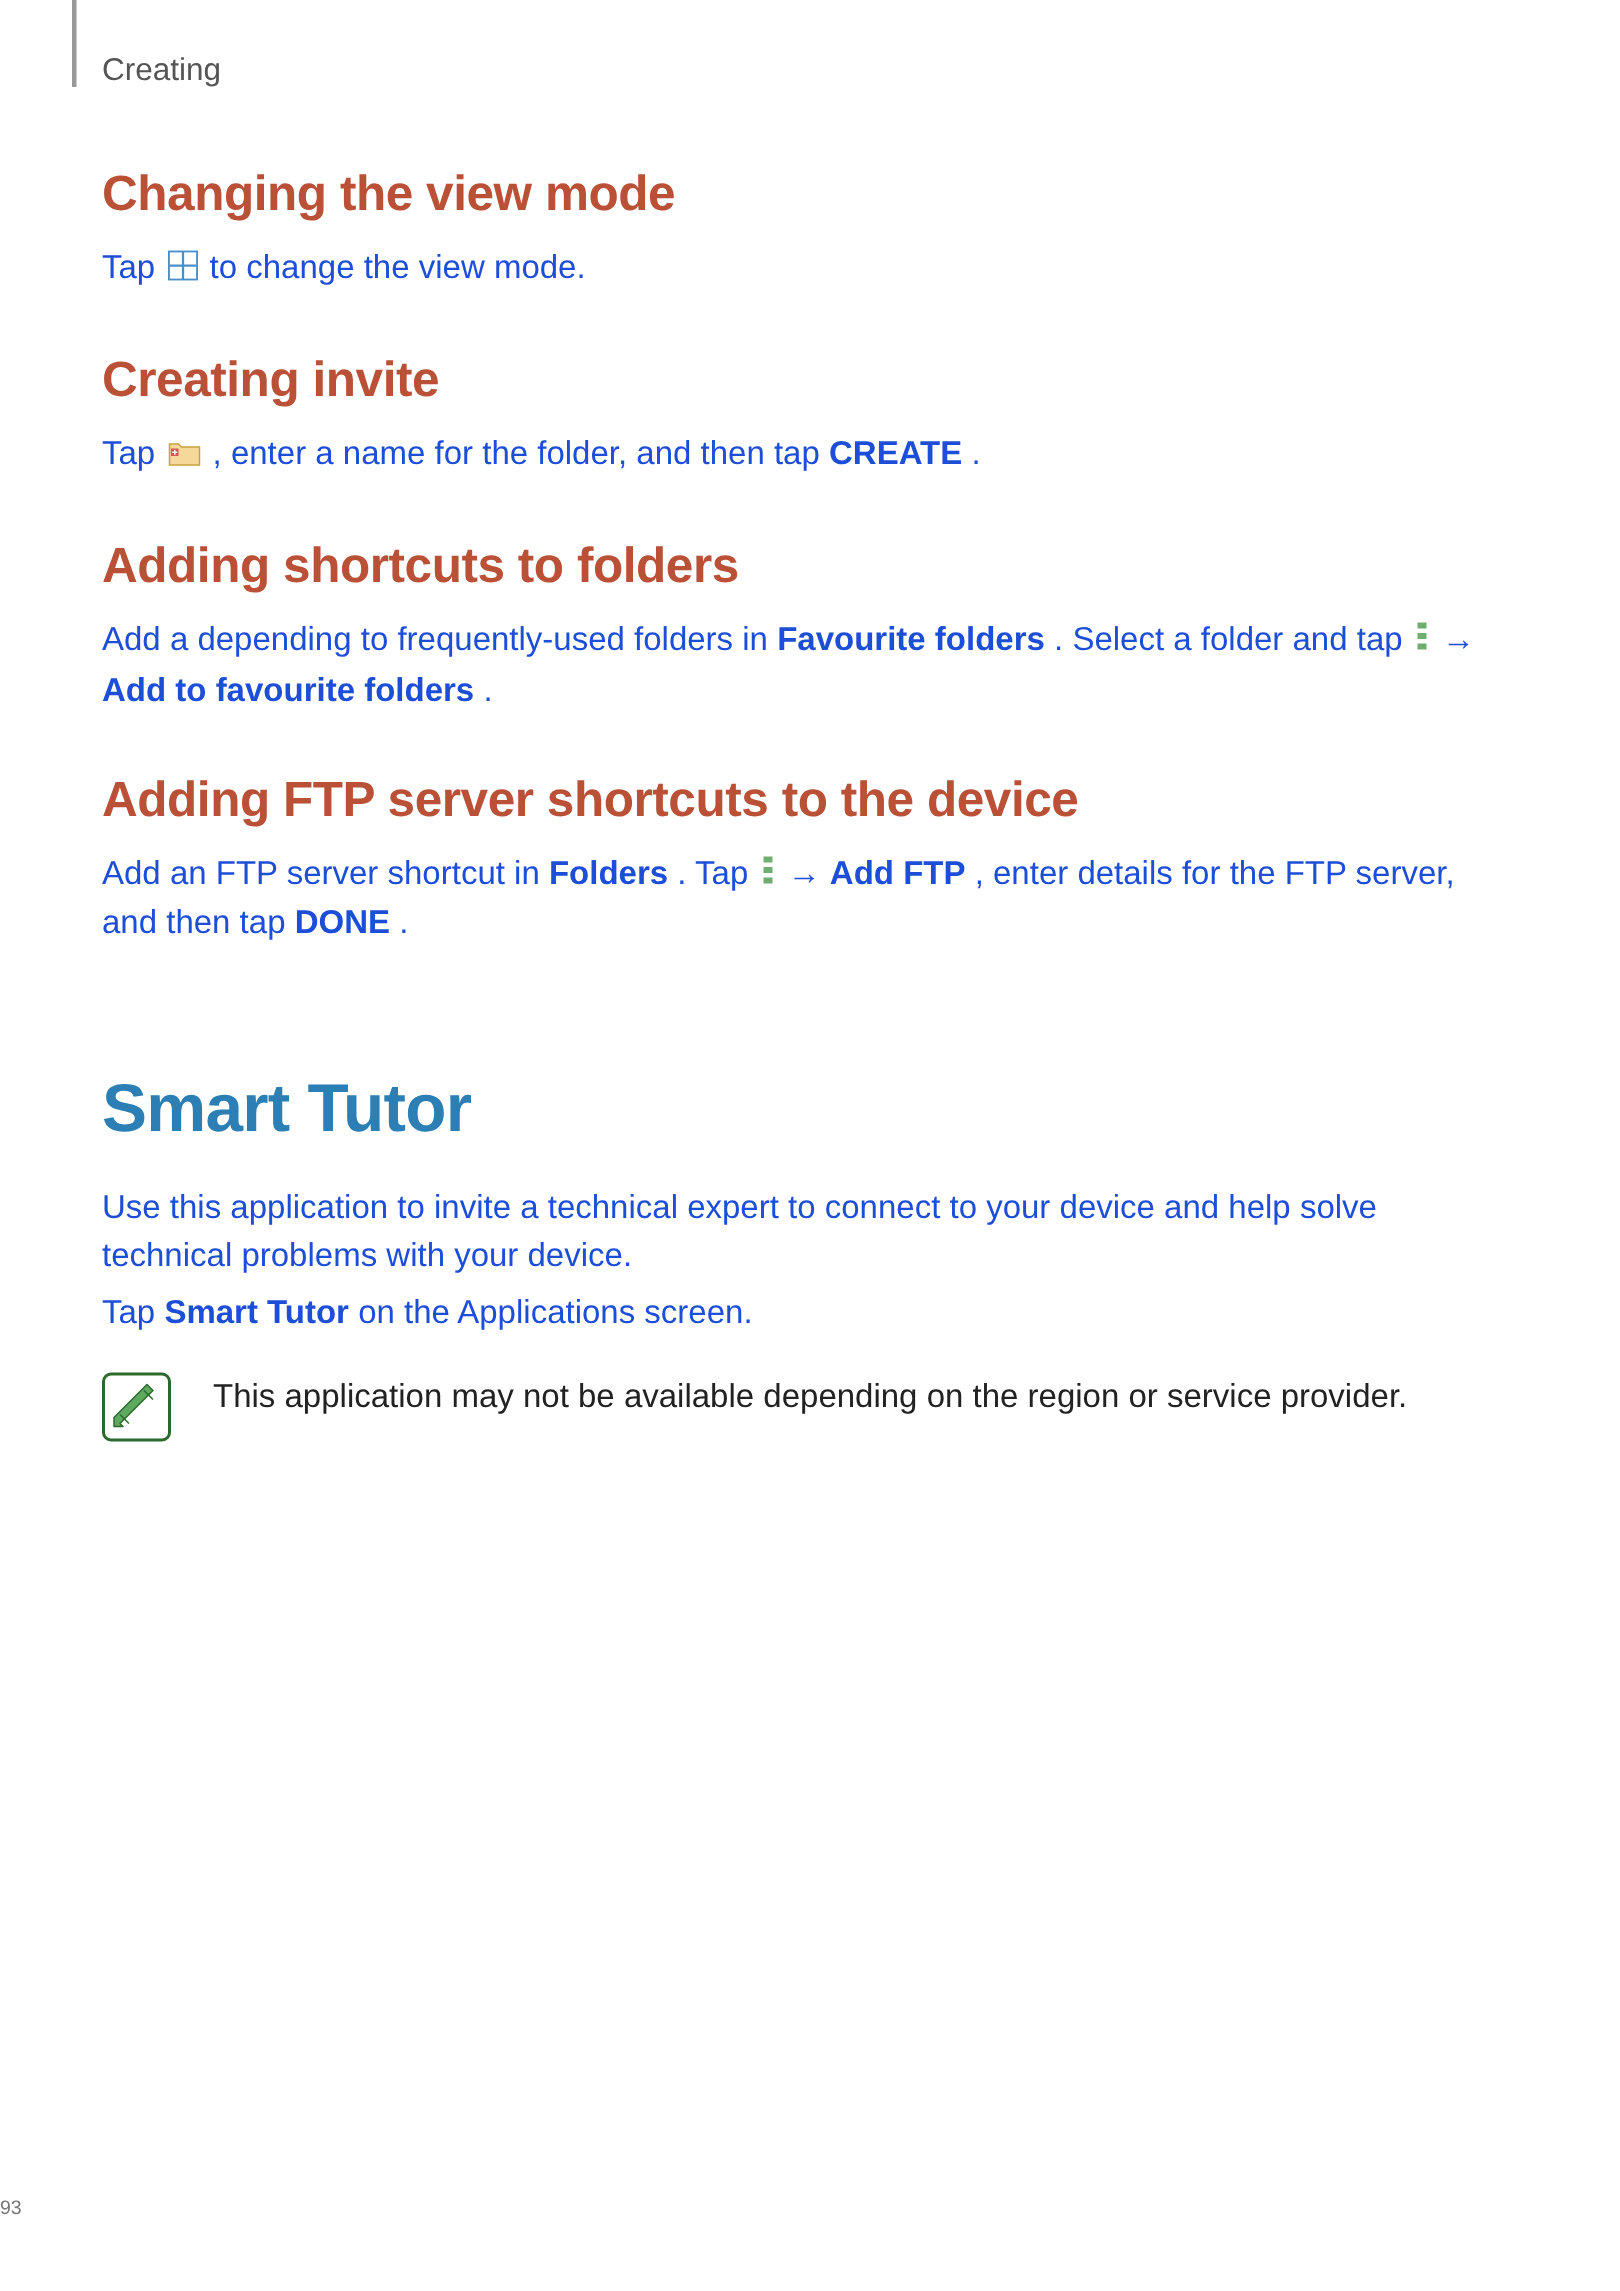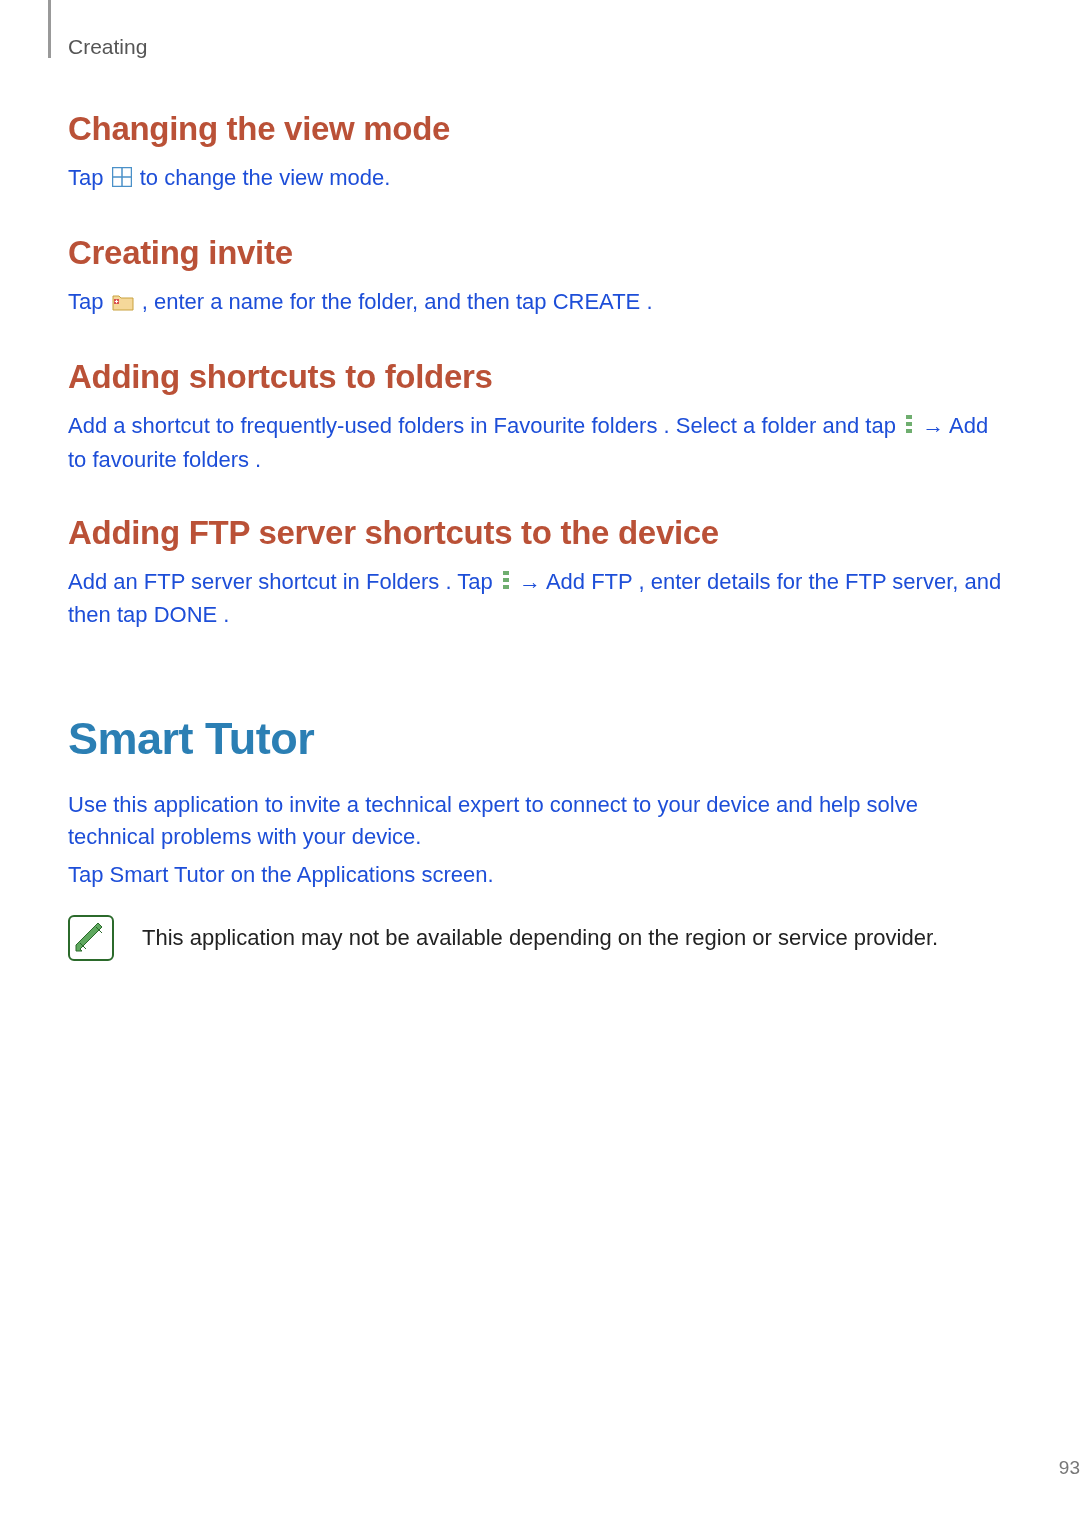--- a/index.html
+++ b/index.html
@@ -48,39 +48,39 @@
       margin-top: 82px;
       margin-bottom: 24px;
       letter-spacing: -0.5px;
     }
     p {
       font-size: 22px;
       line-height: 1.45;
       color: #1d4ed8;
       margin-bottom: 6px;
     }
-    .bold { font-weight: 400; }
+    .bold { font-weight: 700; }
     .arrow { font-size: 22px; }
     .inline-icon {
       display: inline-block;
       vertical-align: -2px;
       margin: 0 2px;
     }
     .grid-icon-svg {
       width: 20px; height: 20px;
     }
     .folder-icon-svg {
       width: 22px; height: 18px;
     }
     .dots-icon-svg {
       width: 10px; height: 22px;
     }
     .note-row {
       display: flex;
-      align-items: center;
+      align-items: flex-start;
       gap: 28px;
       margin-top: 24px;
     }
     .note-icon-box {
       width: 46px;
       height: 46px;
       border: 2px solid #2b6a2b;
       border-radius: 6px;
       display: flex;
       align-items: center;
@@ -89,22 +89,22 @@
     }
     .note-text {
       font-size: 22px;
       line-height: 1.45;
     }
     .page-number {
       position: absolute;
       bottom: 48px;
       left: 0;
       width: 1080px;
-      text-align: right;
-      font-size: 19px;
+      text-align: left;
+      font-size: 13px;
       color: #777;
     }
   </style>
 </head>
 <body>
 
 <div class="header-line"></div>
 <div class="header-text">Creating</div>
 
 <div class="content">
@@ -133,21 +133,21 @@
         <line x1="2.8" y1="8.5" x2="6.2" y2="8.5" stroke="#fff" stroke-width="1"></line>
       </svg>
     </span>
     <span>, enter a name for the folder, and then tap </span>
     <span class="bold">CREATE</span>
     <span>.</span>
   </p>
 
   <h2>Adding shortcuts to folders</h2>
   <p>
-    <span>Add a shortcut to frequently-used folders in </span>
+    <span>Add a depending to frequently-used folders in </span>
     <span class="bold">Favourite folders</span>
     <span>. Select a folder and tap </span>
     <span class="inline-icon">
       <svg class="dots-icon-svg" viewBox="0 0 10 22">
         <rect x="2" y="2" width="6" height="4" fill="#6fae6f"></rect>
         <rect x="2" y="9" width="6" height="4" fill="#6fae6f"></rect>
         <rect x="2" y="16" width="6" height="4" fill="#6fae6f"></rect>
       </svg>
     </span>
     <span class="arrow"> → </span>

